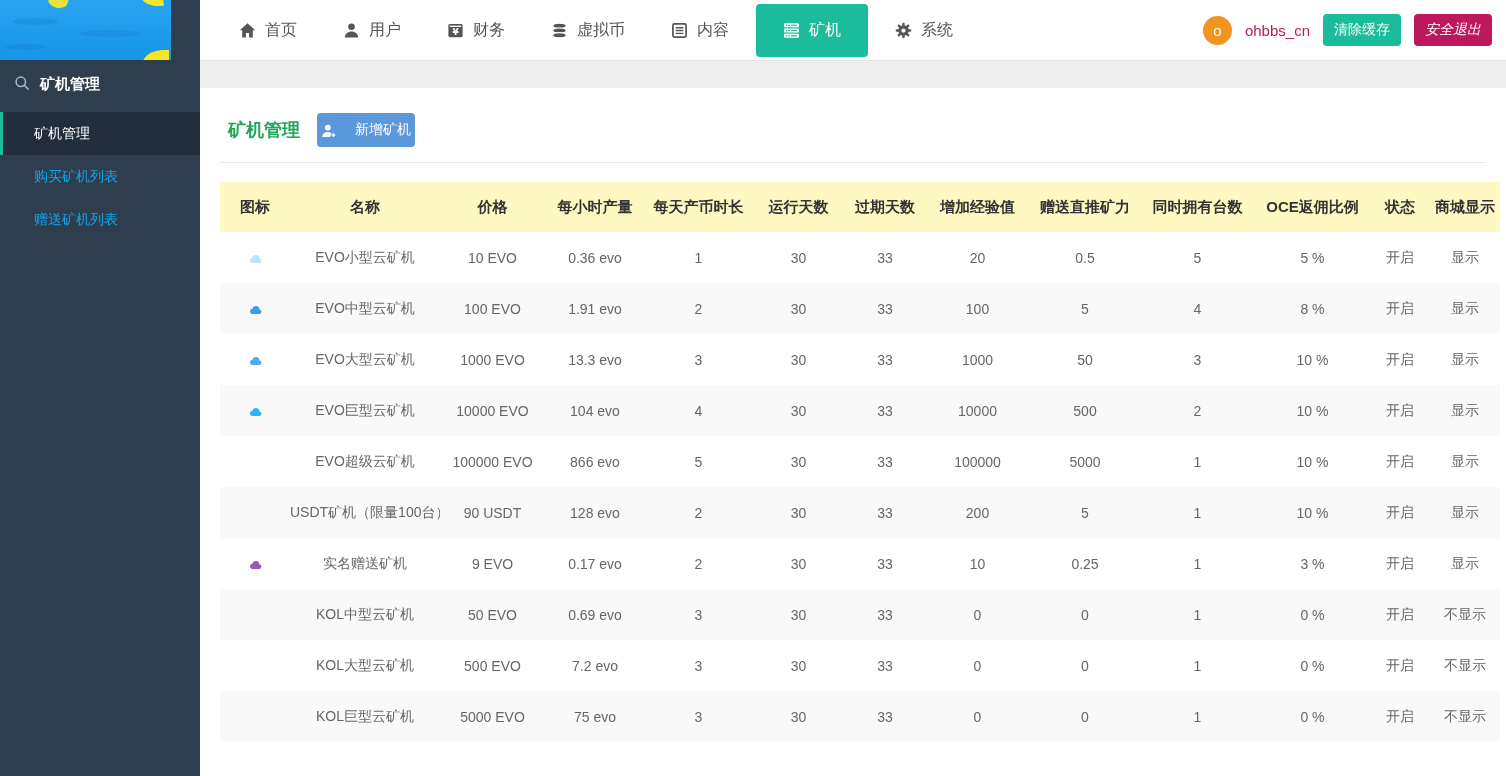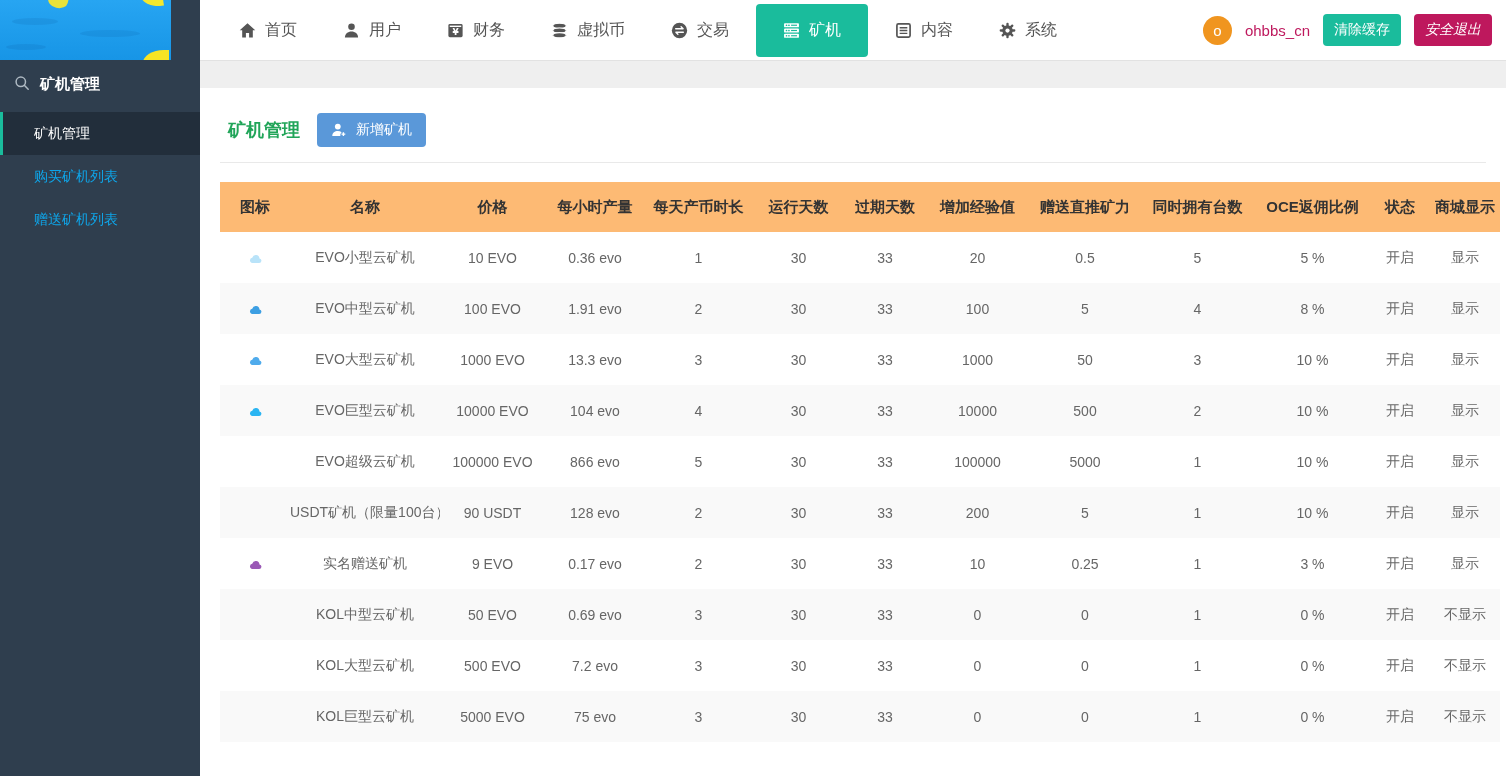--- a/index.html
+++ b/index.html
@@ -37,25 +37,25 @@
   .tbtn { border:none; color:#fff; font-size:14px; padding:7px 11px; border-radius:4px; cursor:pointer; font-family:inherit; }
   .tbtn.teal { background:#1abc9c; }
   .tbtn.red { background:#be185d;font-style:italic; }
 
   .gray-band { height:27px; background:#efefef; flex-shrink:0; }
 
   
   .content { flex:1; background:#fff; padding:0 20px; overflow:hidden; }
   .title-row { display:flex; align-items:center; gap:17px; padding:25px 8px 15px 8px; border-bottom:1px solid #e9e9e9; }
   .page-title { color:#21a559; font-size:18px; font-weight:bold; }
-  .add-btn { background:#5a98d9; color:#fff; border:none; border-radius:4px; padding:8px 14px; font-size:14px; display:flex; align-items:center; gap:9px; cursor:pointer; font-family:inherit; }
+  .add-btn { background:#5a98d9; color:#fff; border:none; border-radius:4px; padding:8px 4px; font-size:14px; display:flex; align-items:flex-end; gap:18px; cursor:pointer; font-family:inherit; }
   .add-btn .ic { display:inline-flex; width:16px; height:16px; }
 
   table { width:100%; border-collapse:collapse; table-layout:fixed; margin-top:19px; }
-  thead th { background:#fdba74; font-size:15px; color:#333; font-weight:bold; height:50px; text-align:center; overflow:hidden; white-space:nowrap; }
+  thead th { background:#fef9c3; font-size:15px; color:#333; font-weight:bold; height:50px; text-align:center; overflow:hidden; white-space:nowrap; }
   tbody td { height:51px; text-align:center; font-size:14px; color:#666; overflow:hidden; white-space:nowrap; }
   tbody tr:nth-child(even) { background:#f9f9f9; }
   .cloud { display:inline-flex; vertical-align:middle; }
 </style>
 </head>
 <body>
 
 <div class="app">
 
   <aside class="sidebar">
@@ -123,25 +123,25 @@
                   <ellipse cx="8" cy="8" rx="6.3" ry="2.4"></ellipse>
                   <ellipse cx="8" cy="12.4" rx="6.3" ry="2.4"></ellipse>
                 </g>
               </svg>
             </span>
             <span>虚拟币</span>
           </div>
           <div class="nav-item">
             <span class="ic">
               <svg width="17" height="17" viewBox="0 0 16 16">
-                <circle cx="8" cy="8" r="7.2" fill="currentColor"></circle>
-                <path d="M4.4 6.3 H11.4 M11.4 6.3 L9.5 4.4 M11.6 9.7 H4.6 M4.6 9.7 L6.5 11.6" stroke="#fff" stroke-width="1.3" fill="none" stroke-linecap="round"></path>
-              </svg>
-            </span>
-            <span>交易</span>
+                <rect x="1.8" y="1.8" width="12.4" height="12.4" rx="1.4" fill="none" stroke="currentColor" stroke-width="1.6"></rect>
+                <path d="M4.4 5.4 H11.6 M4.4 8 H11.6 M4.4 10.6 H11.6" stroke="currentColor" stroke-width="1.2"></path>
+              </svg>
+            </span>
+            <span>内容</span>
           </div>
           <div class="nav-item active">
             <span class="ic">
               <svg width="17" height="17" viewBox="0 0 16 16">
                 <g fill="currentColor">
                   <rect x="1" y="1.1" width="14" height="3.9" rx="0.8"></rect>
                   <rect x="1" y="6.05" width="14" height="3.9" rx="0.8"></rect>
                   <rect x="1" y="11" width="14" height="3.9" rx="0.8"></rect>
                 </g>
                 <g fill="#1abc9c">
@@ -151,29 +151,20 @@
                   <circle cx="3.3" cy="8" r="0.8"></circle>
                   <circle cx="5.6" cy="8" r="0.8"></circle>
                   <rect x="7.6" y="7.45" width="5.6" height="1.1"></rect>
                   <circle cx="3.3" cy="12.95" r="0.8"></circle>
                   <circle cx="5.6" cy="12.95" r="0.8"></circle>
                   <rect x="7.6" y="12.4" width="5.6" height="1.1"></rect>
                 </g>
               </svg>
             </span>
             <span>矿机</span>
-          </div>
-          <div class="nav-item">
-            <span class="ic">
-              <svg width="17" height="17" viewBox="0 0 16 16">
-                <rect x="1.8" y="1.8" width="12.4" height="12.4" rx="1.4" fill="none" stroke="currentColor" stroke-width="1.6"></rect>
-                <path d="M4.4 5.4 H11.6 M4.4 8 H11.6 M4.4 10.6 H11.6" stroke="currentColor" stroke-width="1.2"></path>
-              </svg>
-            </span>
-            <span>内容</span>
           </div>
           <div class="nav-item">
             <span class="ic">
               <svg width="17" height="17" viewBox="0 0 16 16">
                 <g fill="currentColor">
                   <rect x="6.9" y="0.6" width="2.2" height="14.8" rx="1"></rect>
                   <rect x="6.9" y="0.6" width="2.2" height="14.8" rx="1" transform="rotate(45 8 8)"></rect>
                   <rect x="6.9" y="0.6" width="2.2" height="14.8" rx="1" transform="rotate(90 8 8)"></rect>
                   <rect x="6.9" y="0.6" width="2.2" height="14.8" rx="1" transform="rotate(135 8 8)"></rect>
                   <circle cx="8" cy="8" r="4.9"></circle>

